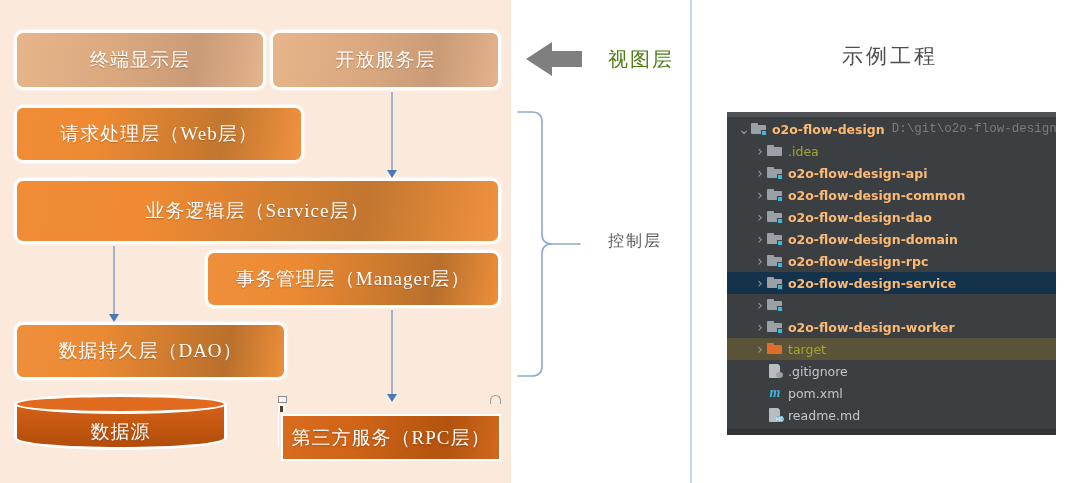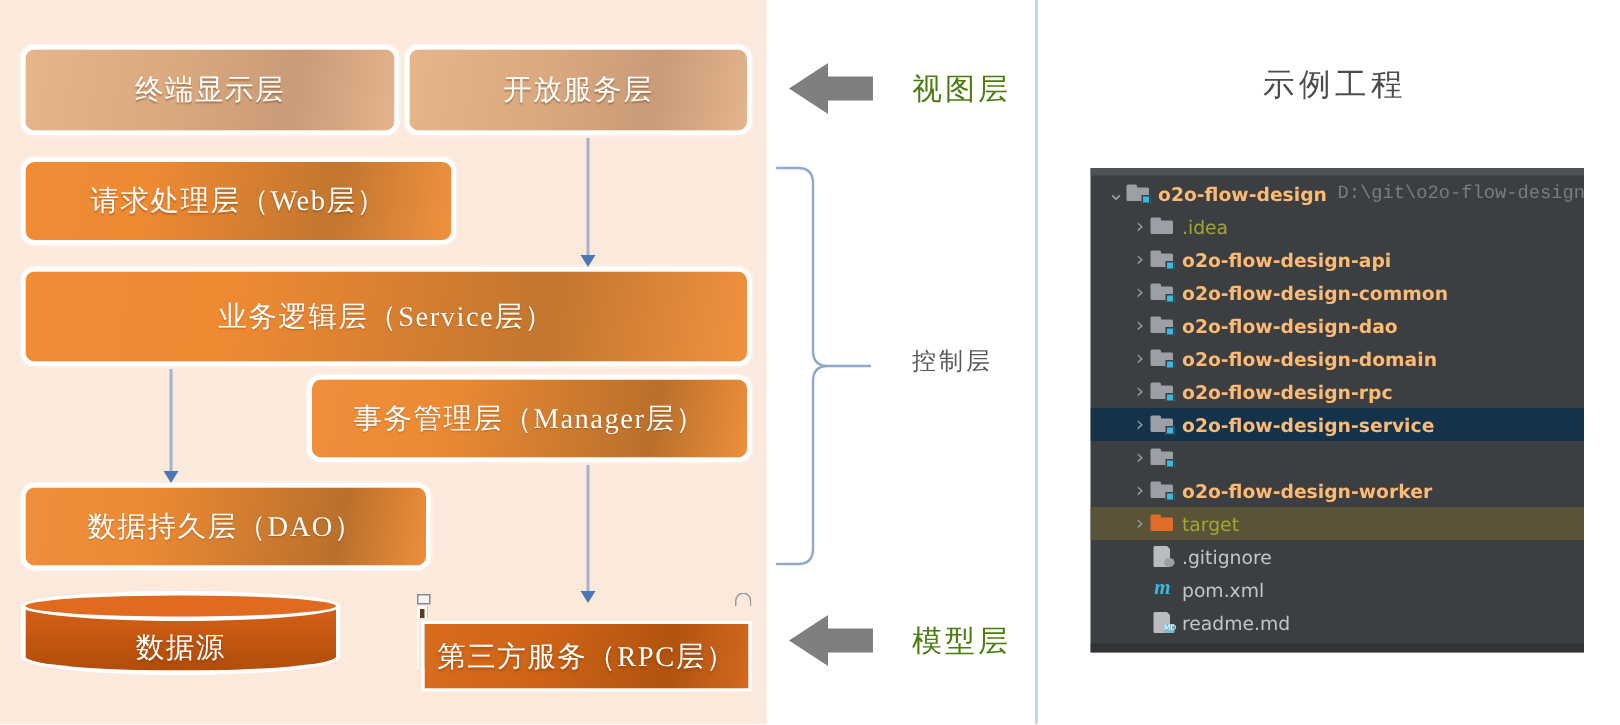--- a/index.html
+++ b/index.html
@@ -438,27 +438,20 @@
   </div>
 
   <div id="brace-control">
     <svg width="66" height="268" viewBox="0 0 66 268" fill="none" xmlns="http://www.w3.org/2000/svg" aria-hidden="true">
       <path d="M2 2 H16 Q26 2 26 12 V124 Q26 134 36 134 Q26 134 26 144 V256 Q26 266 16 266 H2" stroke="#8fa9cd" stroke-width="1.6" fill="none" stroke-linecap="round"></path>
       <path d="M36 134 H64" stroke="#8fa9cd" stroke-width="1.6" stroke-linecap="round"></path>
     </svg>
   </div>
   <div id="callout-control-text">控制层</div>
 
-  <div class="layer-callout" id="callout-model">
-    <span class="fat-arrow">
-      <span class="shaft"></span>
-        <span class="tip"></span>
-    </span>
-    <span class="callout-text">模型层</span>
-  </div>
 
   <div id="divider"></div>
 
   <div id="project-title">示例工程</div>
 
   <div id="tree-panel">
     <div class="tree-topbar"></div>
     <div id="tree-list">
         <div class="tree-row" style="padding-left: 10px;">
           <span class="tw" style="font-size: 14px;">⌄</span>

